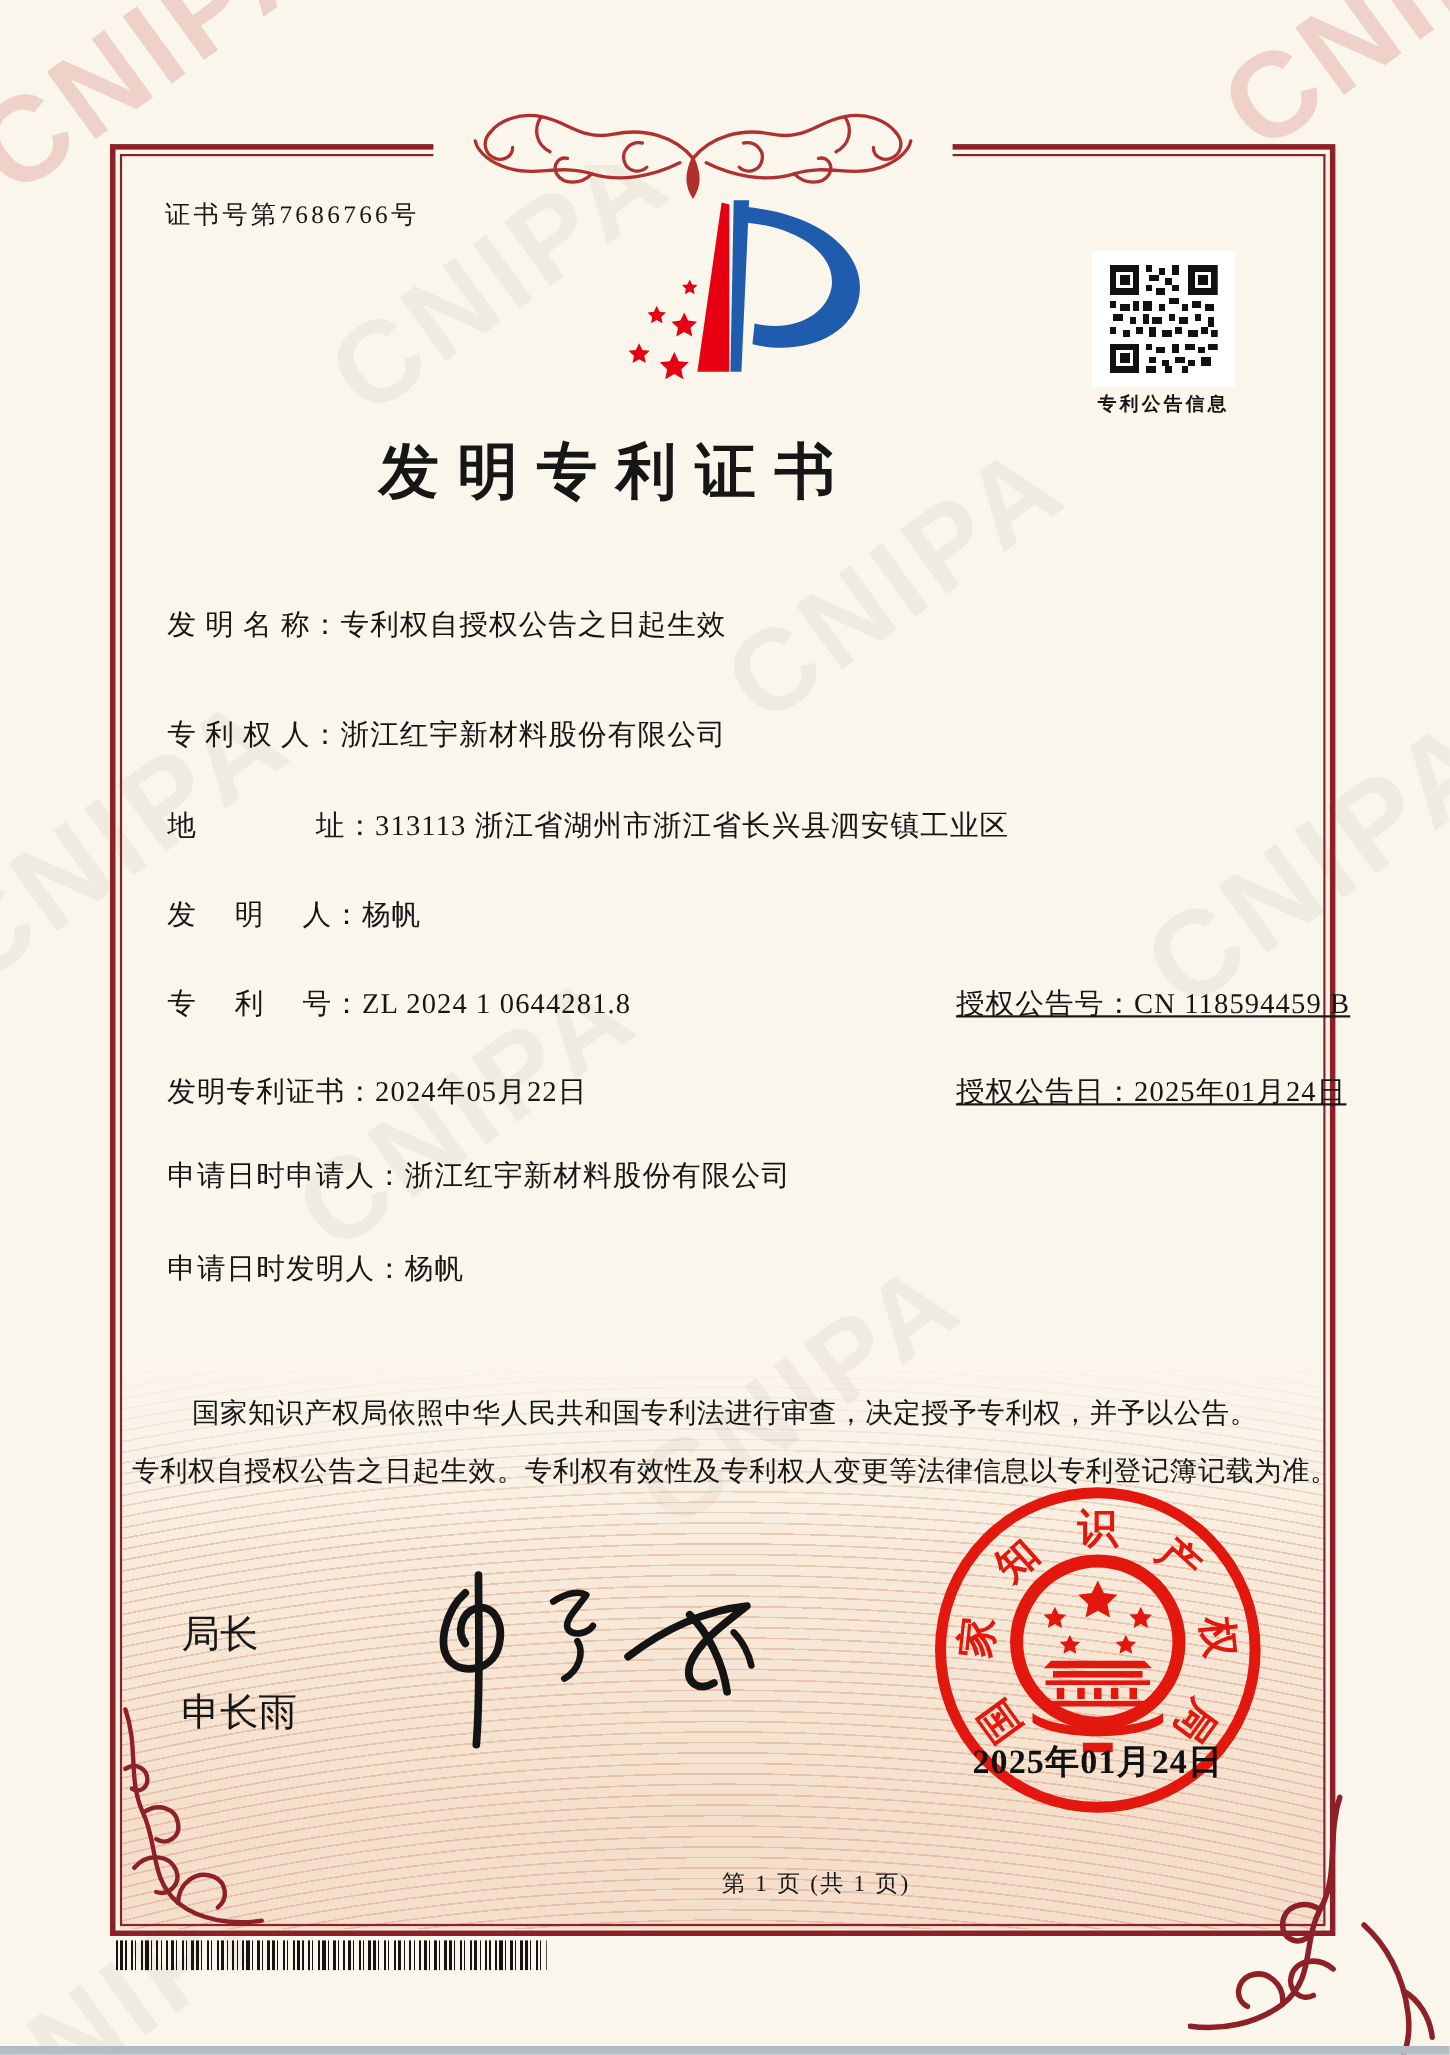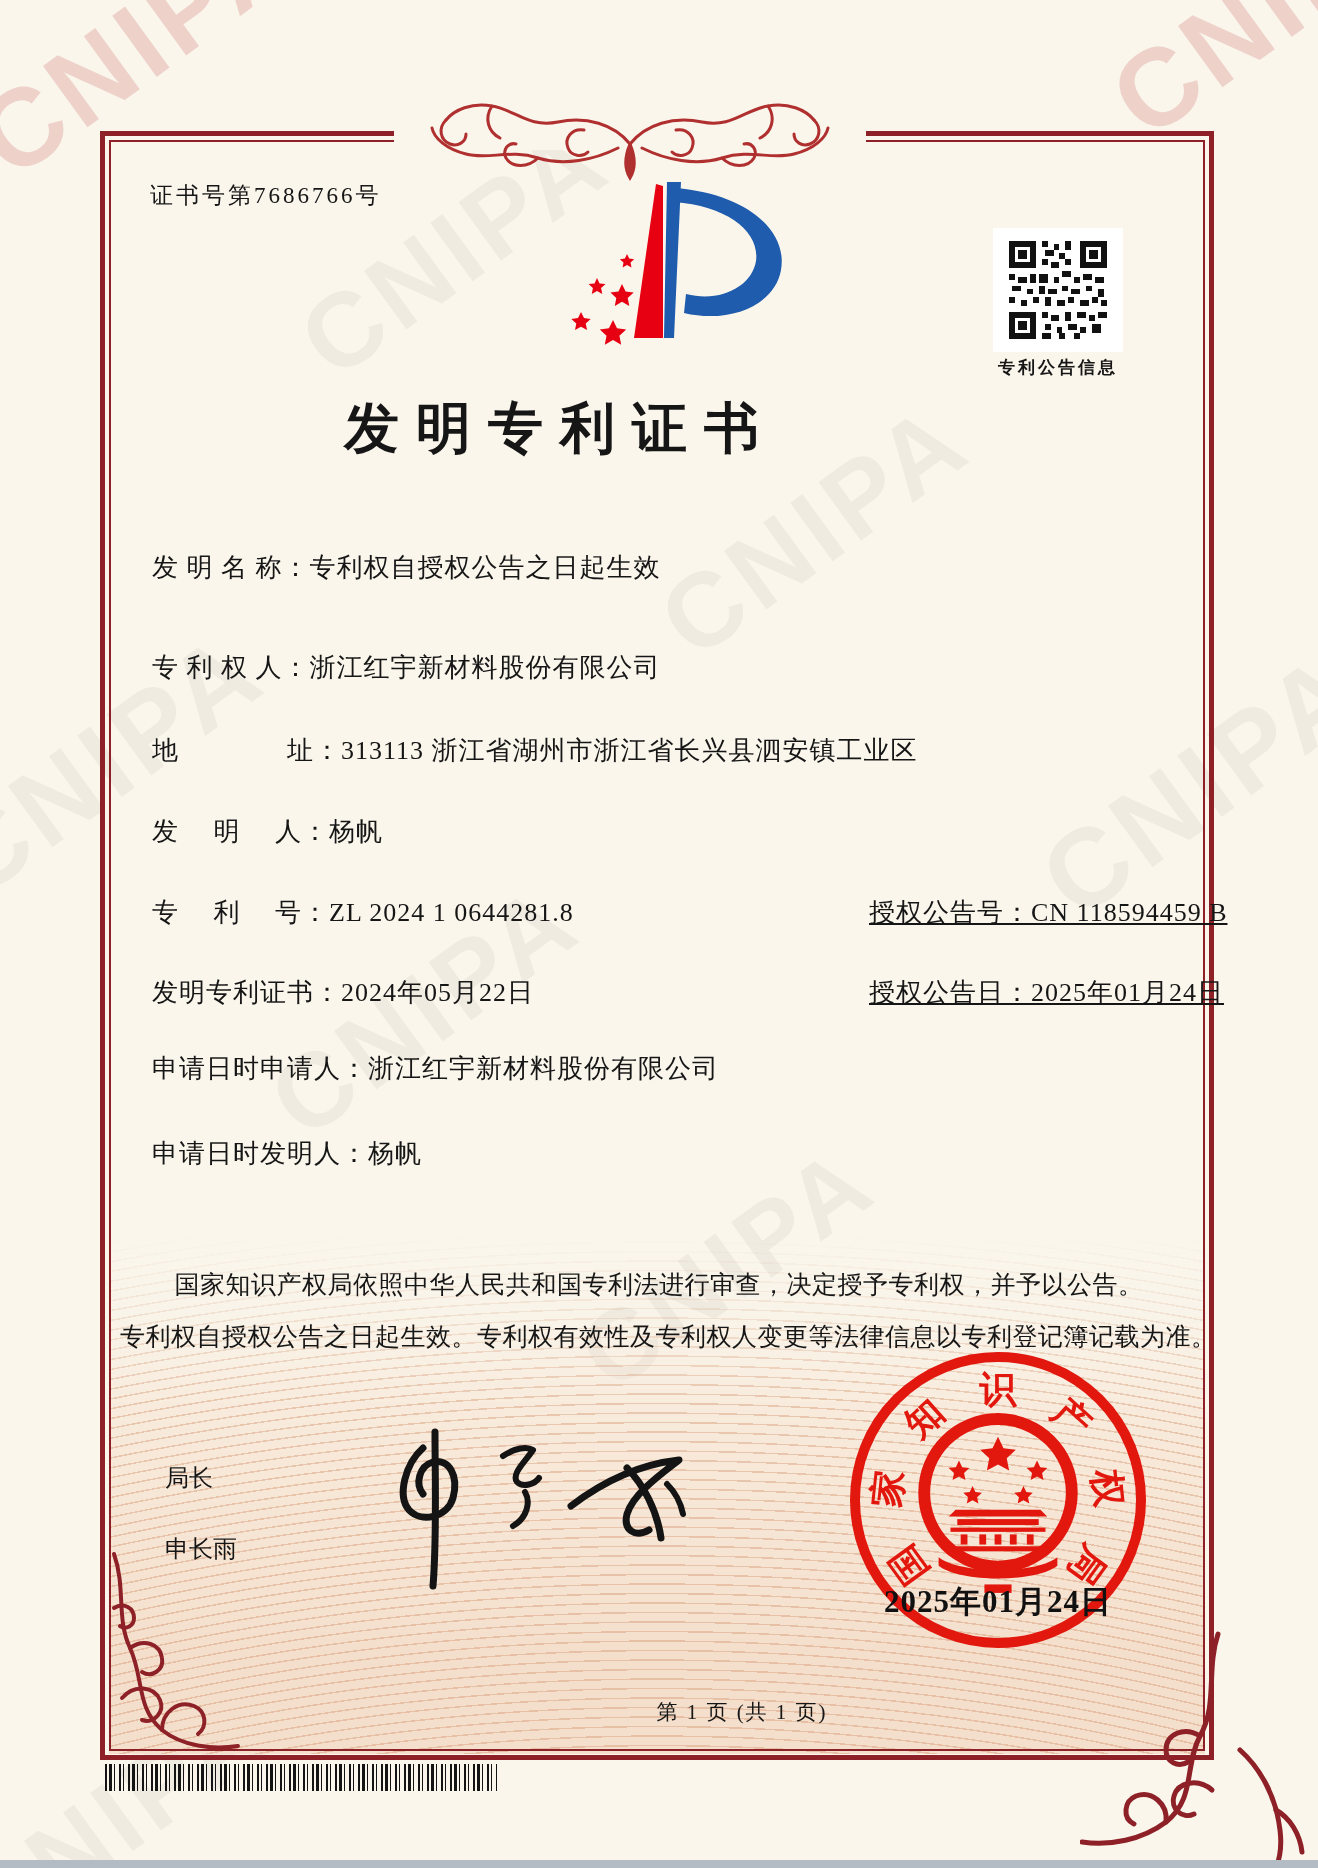--- a/index.html
+++ b/index.html
@@ -39,21 +39,21 @@
   
   .row{position:absolute;left:152px;font-size:26px;letter-spacing:1px;white-space:nowrap;}
   .row .lbl{display:inline-block;}
   .pair-right{position:absolute;left:717px;top:0;text-decoration:underline;}
 
   
   .body-line{position:absolute;left:120px;width:1078px;text-align:center;
              font-size:25px;letter-spacing:.5px;white-space:nowrap;}
 
   
-  .sig-label{left:165px;font-size:24px;font-family:Liberation Serif, serif;}
+  .sig-label{left:165px;font-size:35px;font-family:Liberation Serif, serif;}
 
   
   .seal{left:850px;top:1352px;width:296px;height:296px;}
   .seal-ring{position:absolute;inset:0;border:10px solid #e2170d;border-radius:50%;}
   .seal-char{position:absolute;left:50%;top:50%;width:44px;height:44px;margin:-22px;
              display:flex;align-items:center;justify-content:center;
              font-size:37px;font-weight:bold;color:#e2170d;transform-origin:center;}
   .seal-date{left:850px;top:1581px;width:296px;text-align:center;font-size:31px;
              font-weight:bold;letter-spacing:1px;color:#111;}
 

